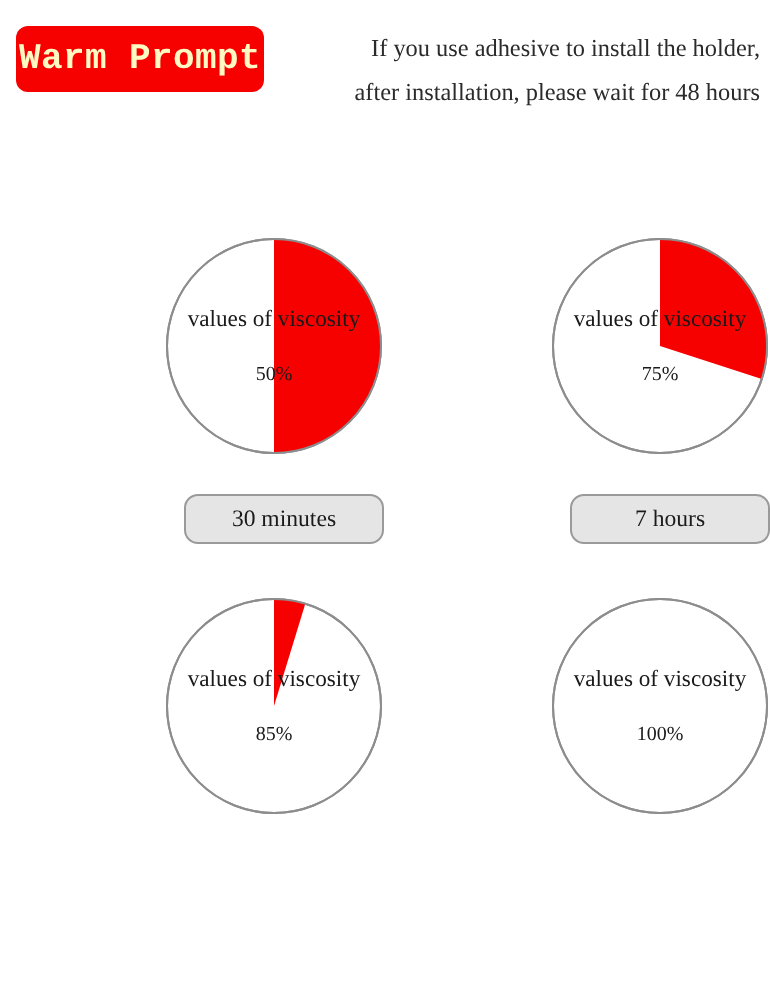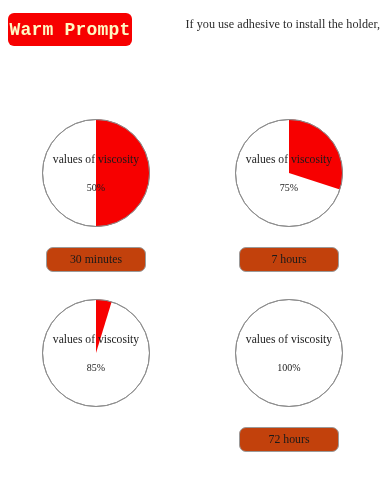--- a/index.html
+++ b/index.html
@@ -68,21 +68,21 @@
     top: 108px;
     width: 385px;
     height: 390px;
   }
   .pie-cell {
     position: absolute;
     width: 192px;
     height: 190px;
     display: flex;
     flex-direction: column;
-    align-items: center;
+    align-items: flex-end;
   }
   .pie-cell.c0 { left: 0px;   top: 0px;   }
   .pie-cell.c1 { left: 193px; top: 0px;   }
   .pie-cell.c2 { left: 0px;   top: 180px; }
   .pie-cell.c3 { left: 193px; top: 180px; }
 
   .pie-wrap {
     position: relative;
     width: 110px;
     height: 110px;
@@ -119,39 +119,40 @@
     margin-top: 13px;
     text-align: center;
   }
 
   .time-box {
     margin-top: 19px;
     min-width: 72px;
     padding: 4px 13px 5px 13px;
     border: 1px solid #9a9a9a;
     border-radius: 7px;
-    background: #c2410c;
+    background: #e5e5e5;
     font-size: 11.8px;
     line-height: 14px;
     color: #1a1a1a;
     text-align: center;
     white-space: nowrap;
   }
 </style>
 </head>
 <body>
 
 <div class="header">
 
   <div class="warm-badge">
     <span class="warm-badge-label">Warm Prompt</span>
   </div>
 
   <div class="prompt-text">
     <div class="prompt-line first">If you use adhesive to install the holder,</div>
+    <div class="prompt-line">after installation, please wait for 48 hours</div>
   </div>
 
 </div>
 
 <div class="pie-grid">
 
   <div class="pie-cell c0">
     <div class="pie-wrap">
       <svg class="pie-svg" viewBox="0 0 110 110">
         <circle cx="55" cy="55" r="53.5" fill="#ffffff" stroke="#8d8d8d" stroke-width="1"></circle>
@@ -200,16 +201,15 @@
       <svg class="pie-svg" viewBox="0 0 110 110">
         <circle cx="55" cy="55" r="53.5" fill="#ffffff" stroke="#8d8d8d" stroke-width="1"></circle>
         <path id="wedge-3" fill="#f70000" stroke="none" d=""></path>
         <circle cx="55" cy="55" r="53.5" fill="none" stroke="#8d8d8d" stroke-width="1"></circle>
       </svg>
       <div class="pie-center-text">
         <div class="pie-label">values of viscosity</div>
         <div class="pie-percent">100%</div>
       </div>
     </div>
-    <div class="time-box">72 hours</div>
   </div>
 
 </div>
 
 </body></html>

